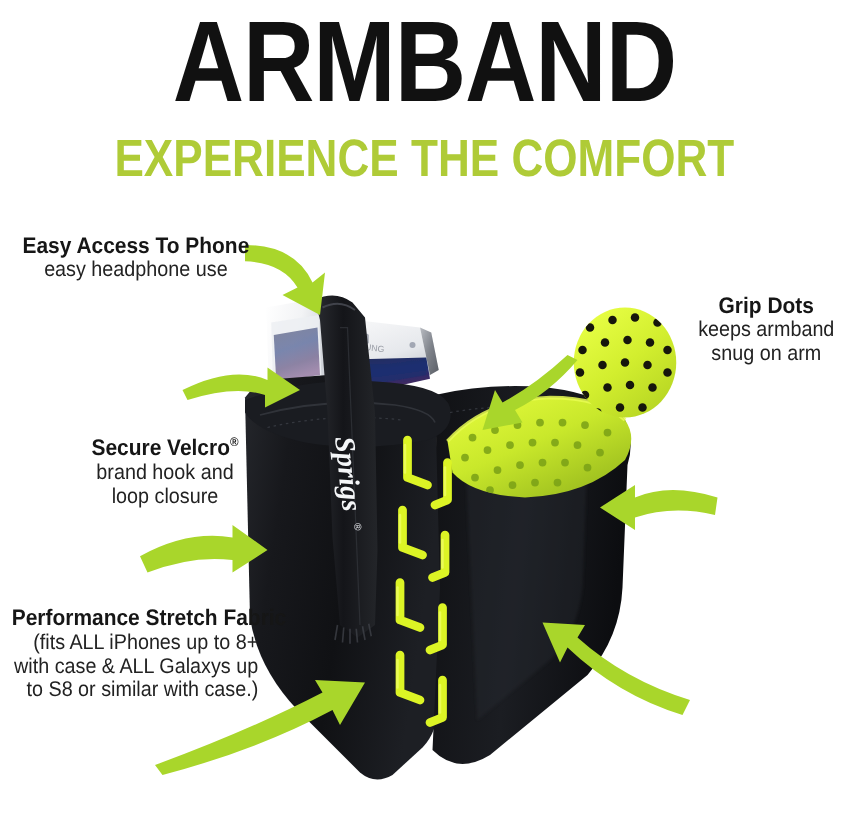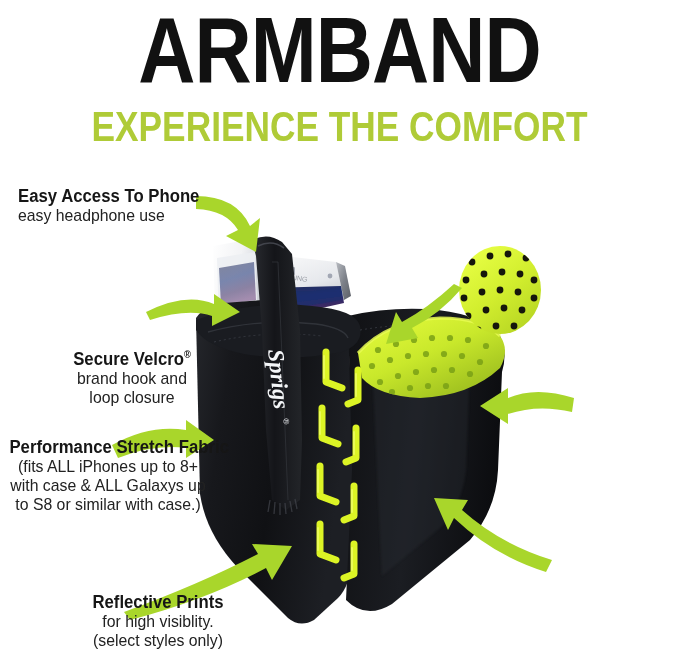--- a/index.html
+++ b/index.html
@@ -298,40 +298,40 @@
                Q428 308 454 284 Z"></path>
 
       <path d="M574 398 Q536 386 508 398 L508 388 L480 406 L508 424 L508 414
                Q538 404 572 412 Z"></path>
 
       <path d="M552 560 Q500 544 462 510 L468 500 L434 498 L448 530 L454 518
                Q494 556 546 572 Z"></path>
     </g>
   </svg>
 
-  <div class="callout ta-l" style="left:18px;top:186px;">
+  <div class="callout ta-l" style="left:18px;top:186px;text-align:center;">
     <div class="hd">Easy Access To Phone</div>
     <div class="bd">easy headphone use</div>
   </div>
 
   <div class="callout ta-c" style="left:52px;top:310px;width:160px;margin-top:35px;">
     <div class="hd"><span>Secure Velcro</span><span class="sup">®</span></div>
     <div class="bd">brand hook and</div>
     <div class="bd">loop closure</div>
   </div>
 
-  <div class="callout ta-c" style="left:2px;top:437px;width:212px;">
+  <div class="callout ta-c" style="left:2px;top:484px;width:212px;text-align:right;">
     <div class="hd">Performance Stretch Fabric</div>
     <div class="bd">(fits ALL iPhones up to 8+</div>
     <div class="bd">with case &amp; ALL Galaxys up</div>
     <div class="bd">to S8 or similar with case.)</div>
   </div>
 
-  <div class="callout ta-c" style="left:78px;top:592px;width:160px;">
-    <div class="hd">Reflective Prints</div>
-    <div class="bd">for high visiblity.</div>
-    <div class="bd">(select styles only)</div>
+
+  <div class="callout ta-c" style="left:548px;top:234px;width:130px;">
+    <div class="hd">Grip Dots</div>
+    <div class="bd">keeps armband</div>
+    <div class="bd">snug on arm</div>
   </div>
 
 
 
-
 </div>
 
 </body></html>

